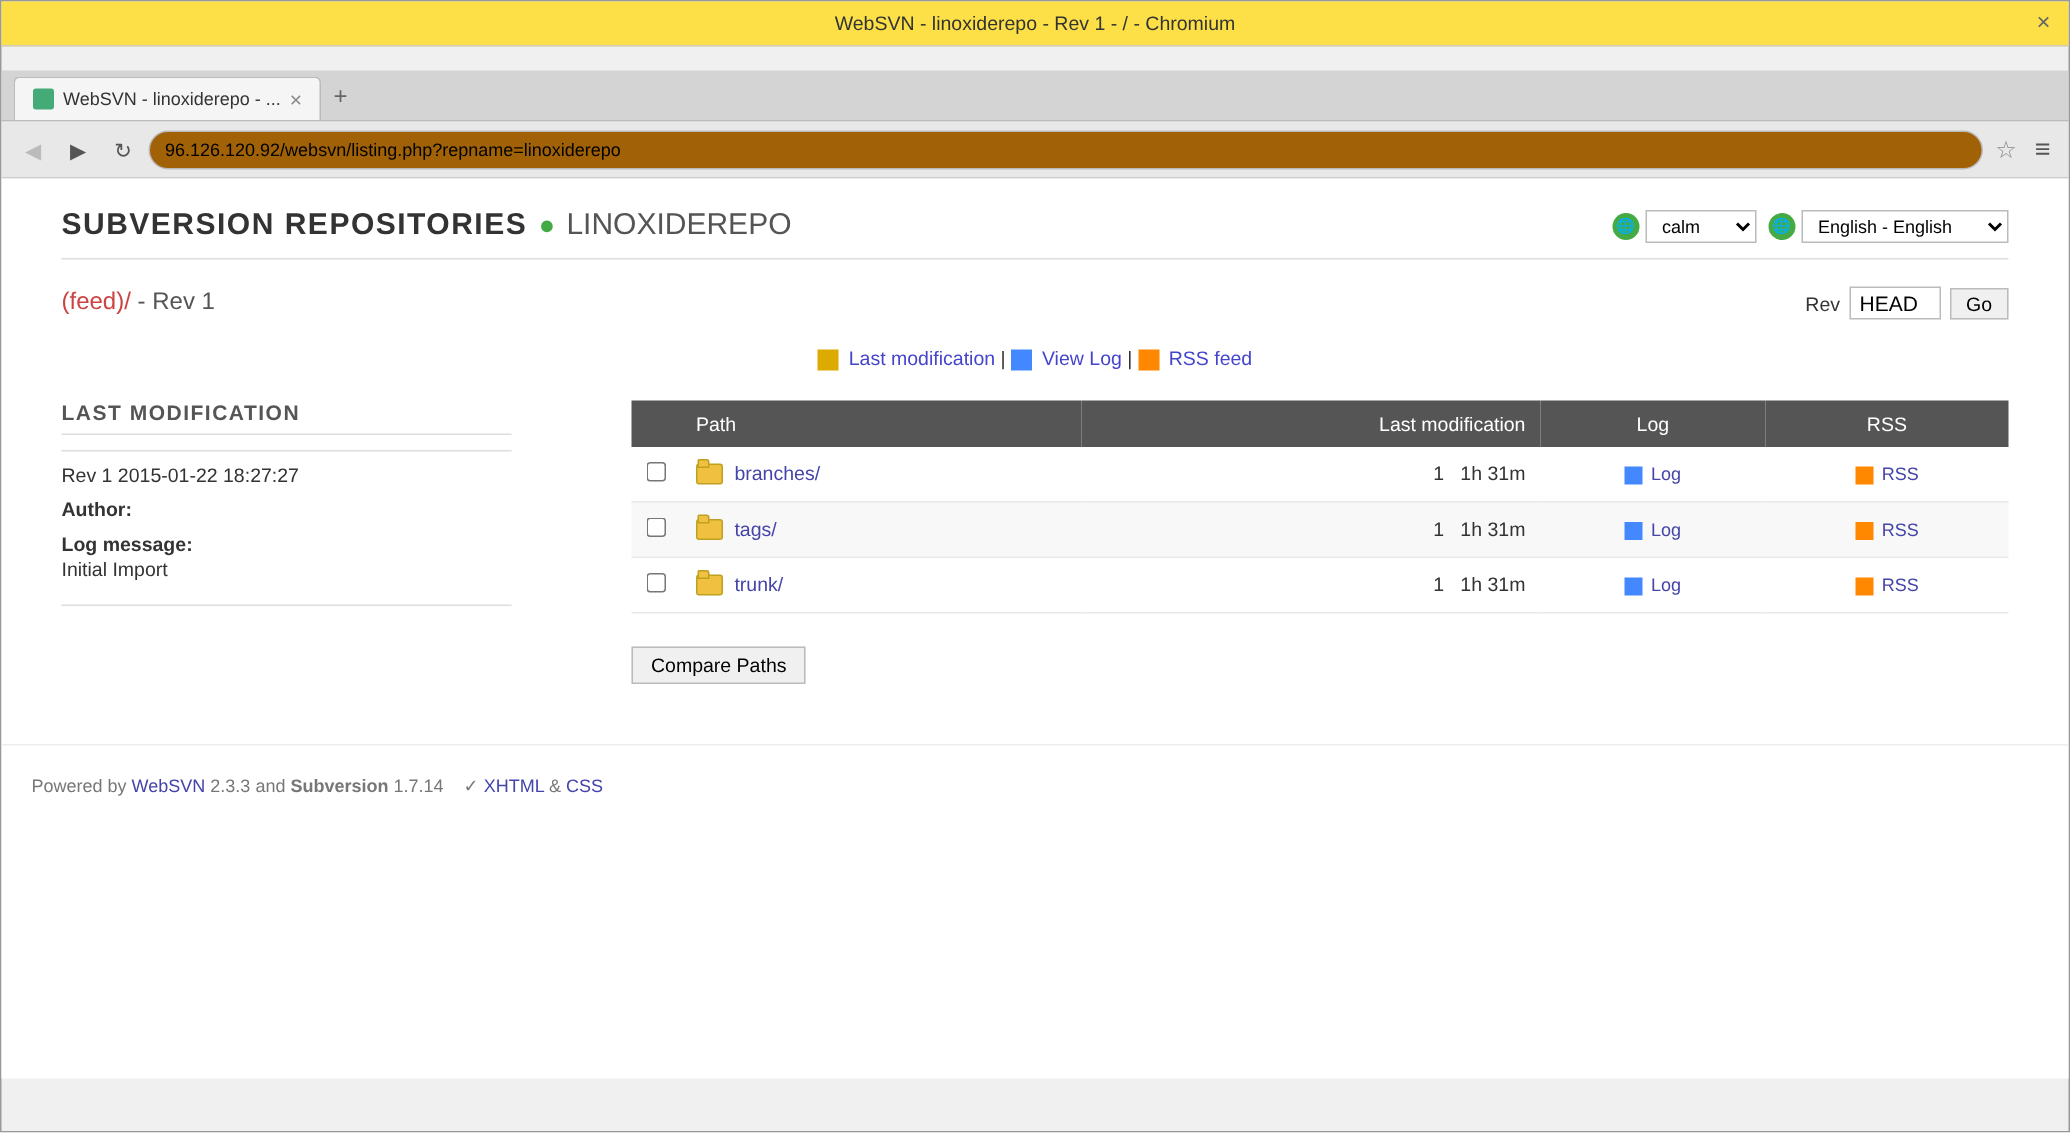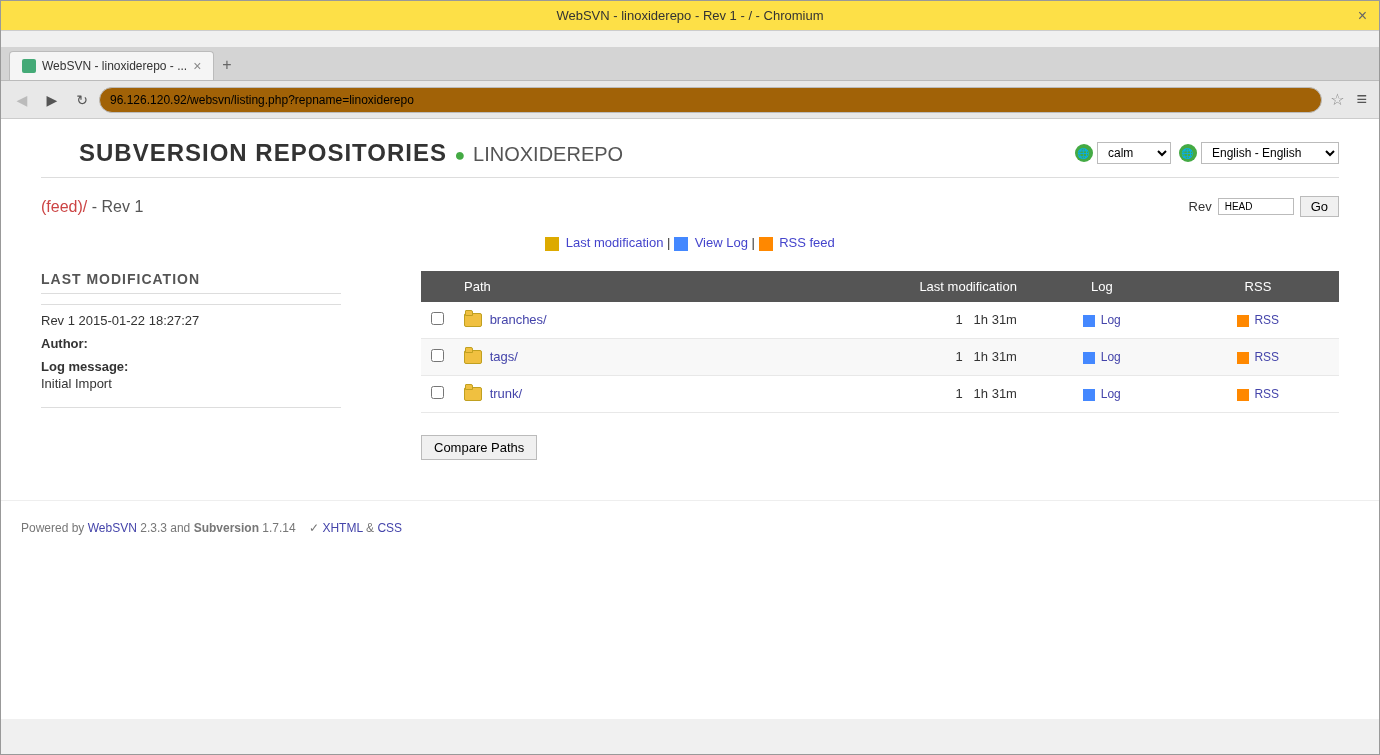--- a/index.html
+++ b/index.html
@@ -18,37 +18,37 @@
     .nav-bar { background: #e8e8e8; height: 38px; display: flex; align-items: center; padding: 0 8px; gap: 4px; border-bottom: 1px solid #ccc; }
     .nav-btn { background: none; border: 1px solid transparent; border-radius: 50%; width: 26px; height: 26px; display: flex; align-items: center; justify-content: center; cursor: pointer; color: #555; font-size: 14px; }
     .nav-btn.disabled { color: #bbb; cursor: default; }
     .url-bar { flex: 1; height: 26px; border: 1px solid #bbb; border-radius: 13px; padding: 0 10px; font-size: 12px; background: #a16207; }
     .bookmark-btn { background: none; border: none; cursor: pointer; color: #888; font-size: 16px; padding: 0 4px; }
     .menu-btn { background: none; border: none; cursor: pointer; color: #555; font-size: 18px; padding: 0 4px; }
 
     
     .page-content { background: #fff; padding: 0; min-height: 600px; }
     .page-header { padding: 20px 40px 0; display: flex; align-items: center; justify-content: space-between; }
-    .page-title { font-size: 24px; font-weight: bold; color: #333; letter-spacing: 1px; margin-left: 38px; }
+    .page-title { font-size: 20px; font-weight: bold; color: #333; letter-spacing: 1px; }
     .green-dot { color: #4a4; font-size: 18px; margin: 0 4px; }
     .repo-link { color: #555; text-decoration: none; font-size: 20px; font-weight: normal; }
     .header-controls { display: flex; align-items: center; gap: 8px; }
     .control-group { display: flex; align-items: center; gap: 4px; }
     .control-icon { width: 18px; height: 18px; border-radius: 50%; background: #4a4; display: inline-flex; align-items: center; justify-content: center; color: #fff; font-size: 10px; }
     .control-select { border: 1px solid #bbb; padding: 2px 20px 2px 6px; font-size: 12px; background: #fff; appearance: auto; }
     .divider { border: none; border-top: 1px solid #ddd; margin: 10px 40px; }
 
     
     .breadcrumb-area { padding: 8px 40px; display: flex; align-items: center; justify-content: space-between; }
     .breadcrumb { font-size: 16px; }
     .breadcrumb-root { color: #c44; text-decoration: none; }
     .breadcrumb-rest { color: #555; }
     .rev-area { display: flex; align-items: center; gap: 6px; font-size: 13px; }
     .rev-label { color: #333; }
-    .rev-input { border: 1px solid #bbb; padding: 2px 6px; width: 76px; font-size: 10px; }
+    .rev-input { border: 1px solid #bbb; padding: 2px 6px; width: 61px; font-size: 14px; }
     .go-btn { background: #f0f0f0; border: 1px solid #bbb; padding: 2px 10px; font-size: 13px; cursor: pointer; }
 
     
     .action-links { text-align: center; padding: 10px 0; font-size: 13px; color: #333; }
     .action-links a { color: #44c; text-decoration: none; }
     .action-icon { display: inline-block; width: 14px; height: 14px; margin-right: 3px; vertical-align: middle; }
     .last-mod-icon { background: #da0; }
     .viewlog-icon { background: #48f; }
     .rss-icon { background: #f80; }
 

